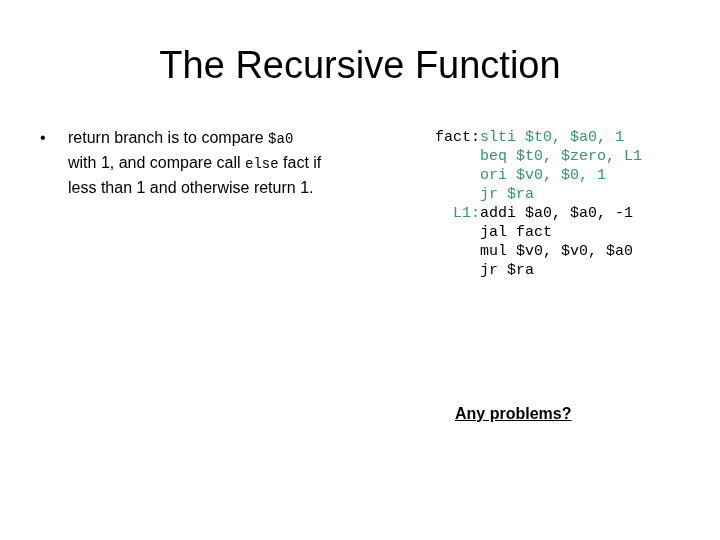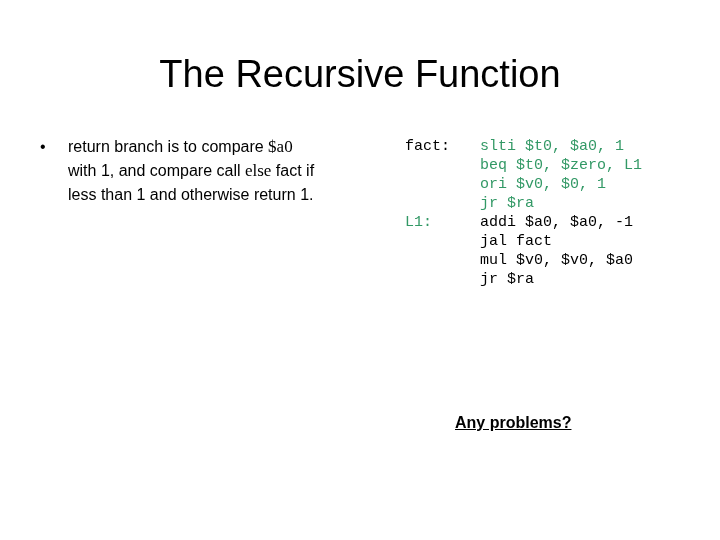--- a/index.html
+++ b/index.html
@@ -7,21 +7,20 @@
     width: 720px; height: 540px;
     background: #ffffff;
     font-family: "Liberation Sans", sans-serif;
   }
   .slide {
     position: relative;
     width: 720px; height: 520px;
     background: var(--bg, #ffffff);
     color: #000;
     overflow: hidden;
-    margin-top: 9px;
   }
   .title {
     position: absolute;
     top: 44px; left: 0;
     width: 100%;
     text-align: center;
     font-size: 38px;
     font-weight: 400;
     color: #000;
   }
@@ -37,33 +36,33 @@
     font-size: 16px;
     line-height: 24px;
     flex: 0 0 28px;
   }
   .bullet-text {
     flex: 1;
     font-size: 16px;
     line-height: 24px;
   }
   .bullet-text .mono {
-    font-family: Liberation Serif, serif;
-    font-size: 17px;
+    font-family: Liberation Mono, monospace;
+    font-size: 14px;
   }
   .code {
     position: absolute;
     left: 405px; top: 128px;
     font-family: "Liberation Mono", monospace;
     font-size: 15px;
     line-height: 19px;
     white-space: pre;
   }
   .code-line { display: flex; }
-  .code-label { width: 75px; flex: 0 0 75px; }
+  .code-label { width: 75px; flex: 0 0 75px; text-align: right; }
   .teal  { color: var(--teal, #339966); }
   .black { color: #000000; }
   .footer {
     position: absolute;
     left: 455px; top: 405px;
     font-size: 16px;
     font-weight: 600;
     color: #000;
     text-decoration: underline;
   }

